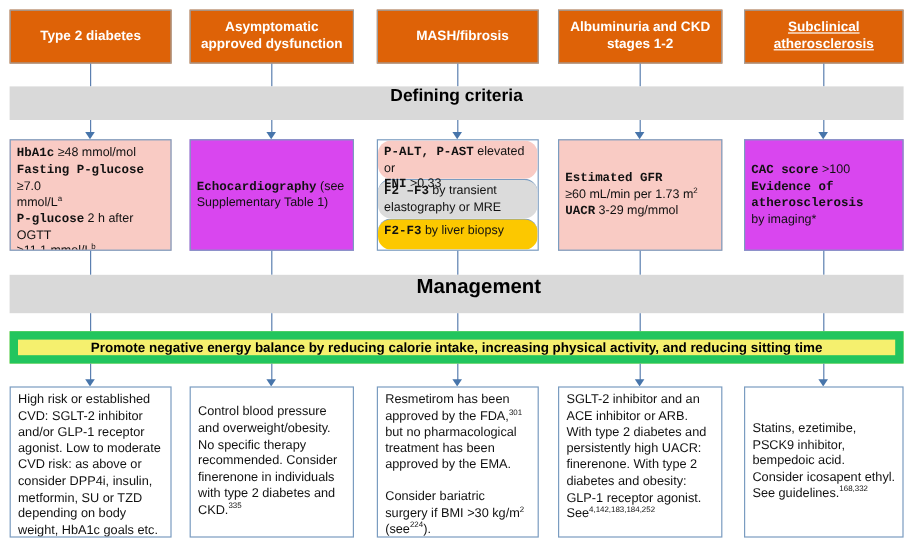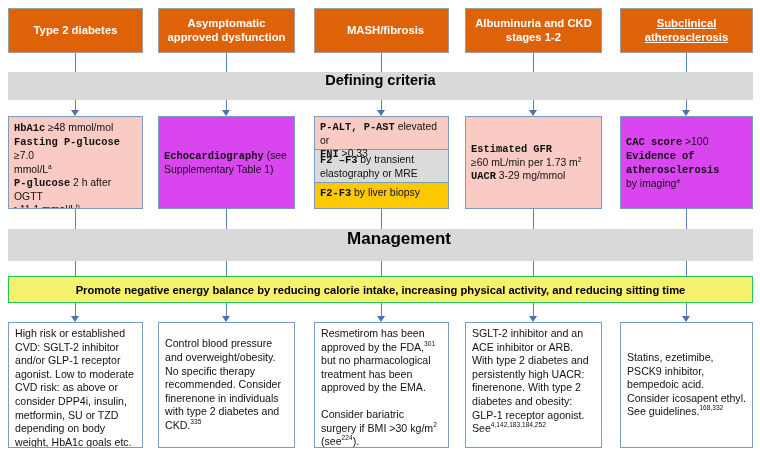--- a/index.html
+++ b/index.html
@@ -75,30 +75,31 @@
   
   .stack {
     position: absolute;
     border: 1px solid #7a9cc0;
     overflow: hidden;
   }
   .seg {
     font-size: 10.4px;
     line-height: 13.2px;
     padding: 3px 5px;
+    border-radius: 11px;
   }
   .seg.pink   { background: #F9CBC4; }
   .seg.grey   { background: #DBDBDB; border-top: 1px solid #7a9cc0; }
   .seg.yellow { background: #FCC800; border-top: 1px solid #7a9cc0; }
 
   
   .promote {
     position: absolute;
     background: #F5F06E;
-    border: 1px solid #22c55e;
+    border: 7px solid #22c55e;
     display: flex;
     align-items: center;
     justify-content: center;
     font-weight: bold;
     font-size: 11.2px;
     text-align: center;
     color: #000;
   }
 
   

